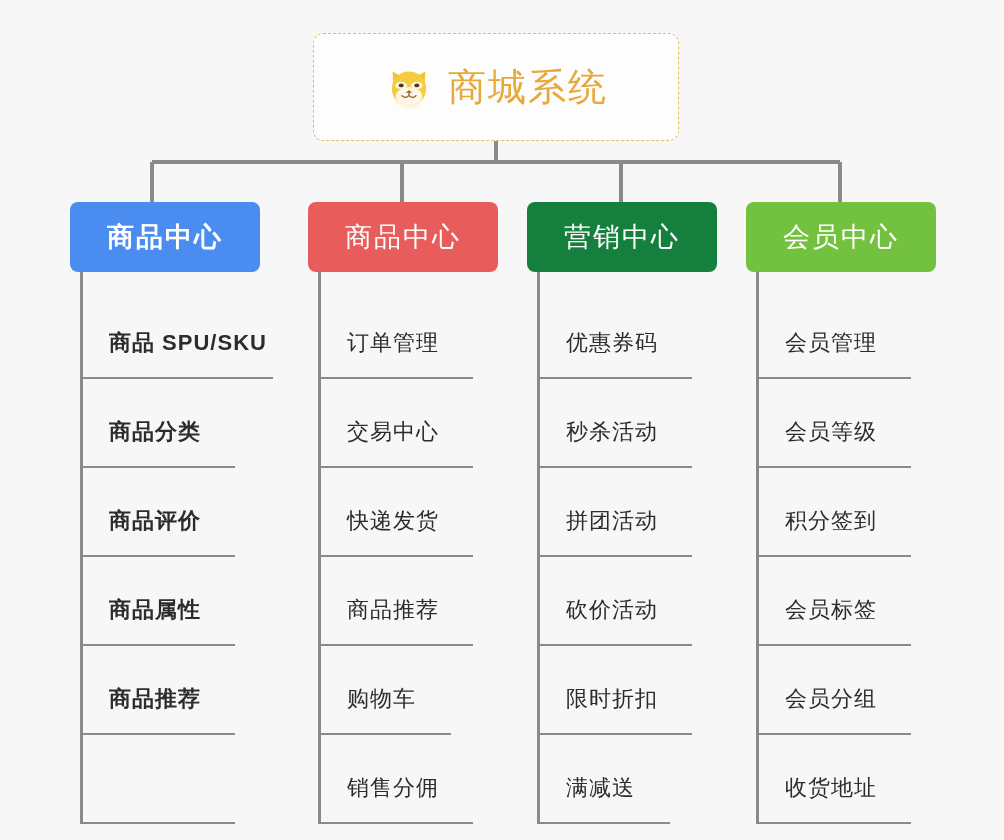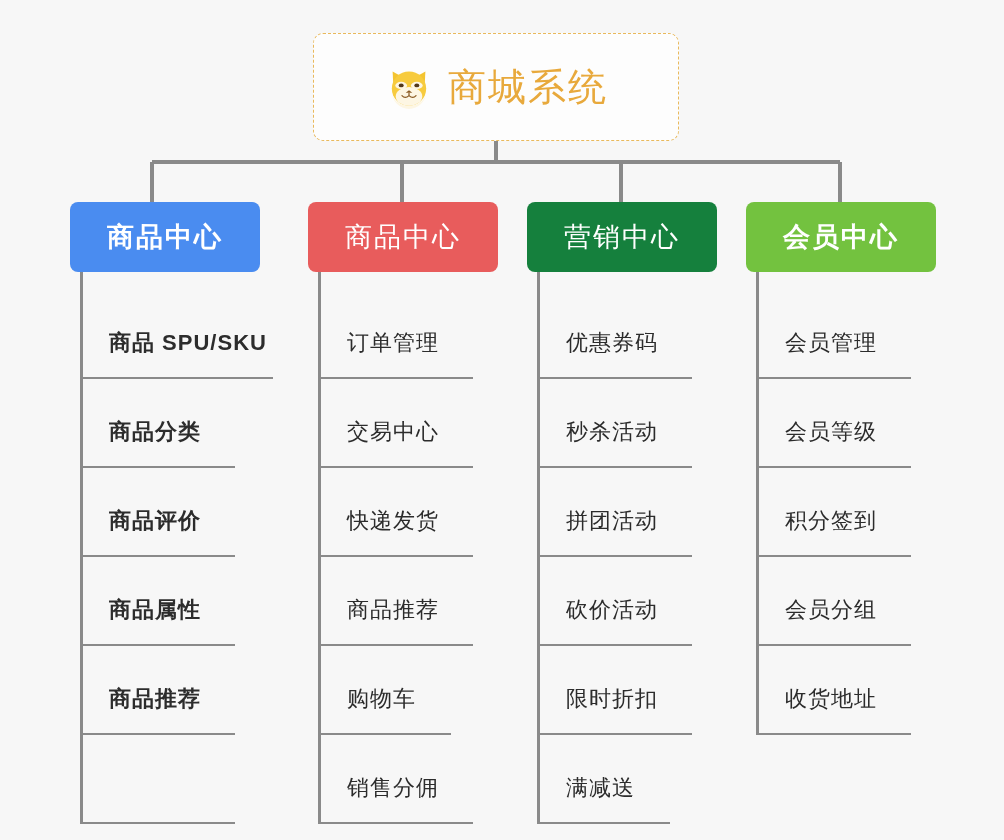--- a/index.html
+++ b/index.html
@@ -80,21 +80,21 @@
     align-items: center;
     justify-content: center;
     color: #ffffff;
     font-size: 27px;
     letter-spacing: 2px;
     box-sizing: border-box;
   }
   .col-header.c-blue   { background: #4a8cf0; }
   .col-header.c-red    { background: #e85c5c; }
   .col-header.c-orange { background: #15803d; }
-  .col-header.c-green  { background: #73c23f; font-weight: bold; }
+  .col-header.c-green  { background: #73c23f; }
 
   
   .leaf-list {
     position: relative;
     margin-left: 10px;
     border-left: 3px solid #8a8a8a;
     padding-top: 18px;
   }
 
   .leaf-item {
@@ -272,20 +272,24 @@
       </div>
       <div class="leaf-item">
         <span class="leaf-label">会员等级</span>
         <span class="leaf-rule rule-w4"></span>
       </div>
       <div class="leaf-item">
         <span class="leaf-label">积分签到</span>
         <span class="leaf-rule rule-w4"></span>
       </div>
       <div class="leaf-item">
+        <span class="leaf-label">会员标签</span>
+        <span class="leaf-rule rule-w4"></span>
+      </div>
+      <div class="leaf-item">
         <span class="leaf-label">会员分组</span>
         <span class="leaf-rule rule-w4"></span>
       </div>
       <div class="leaf-item">
         <span class="leaf-label">收货地址</span>
         <span class="leaf-rule rule-w4"></span>
       </div>
     </div>
   </div>
 

